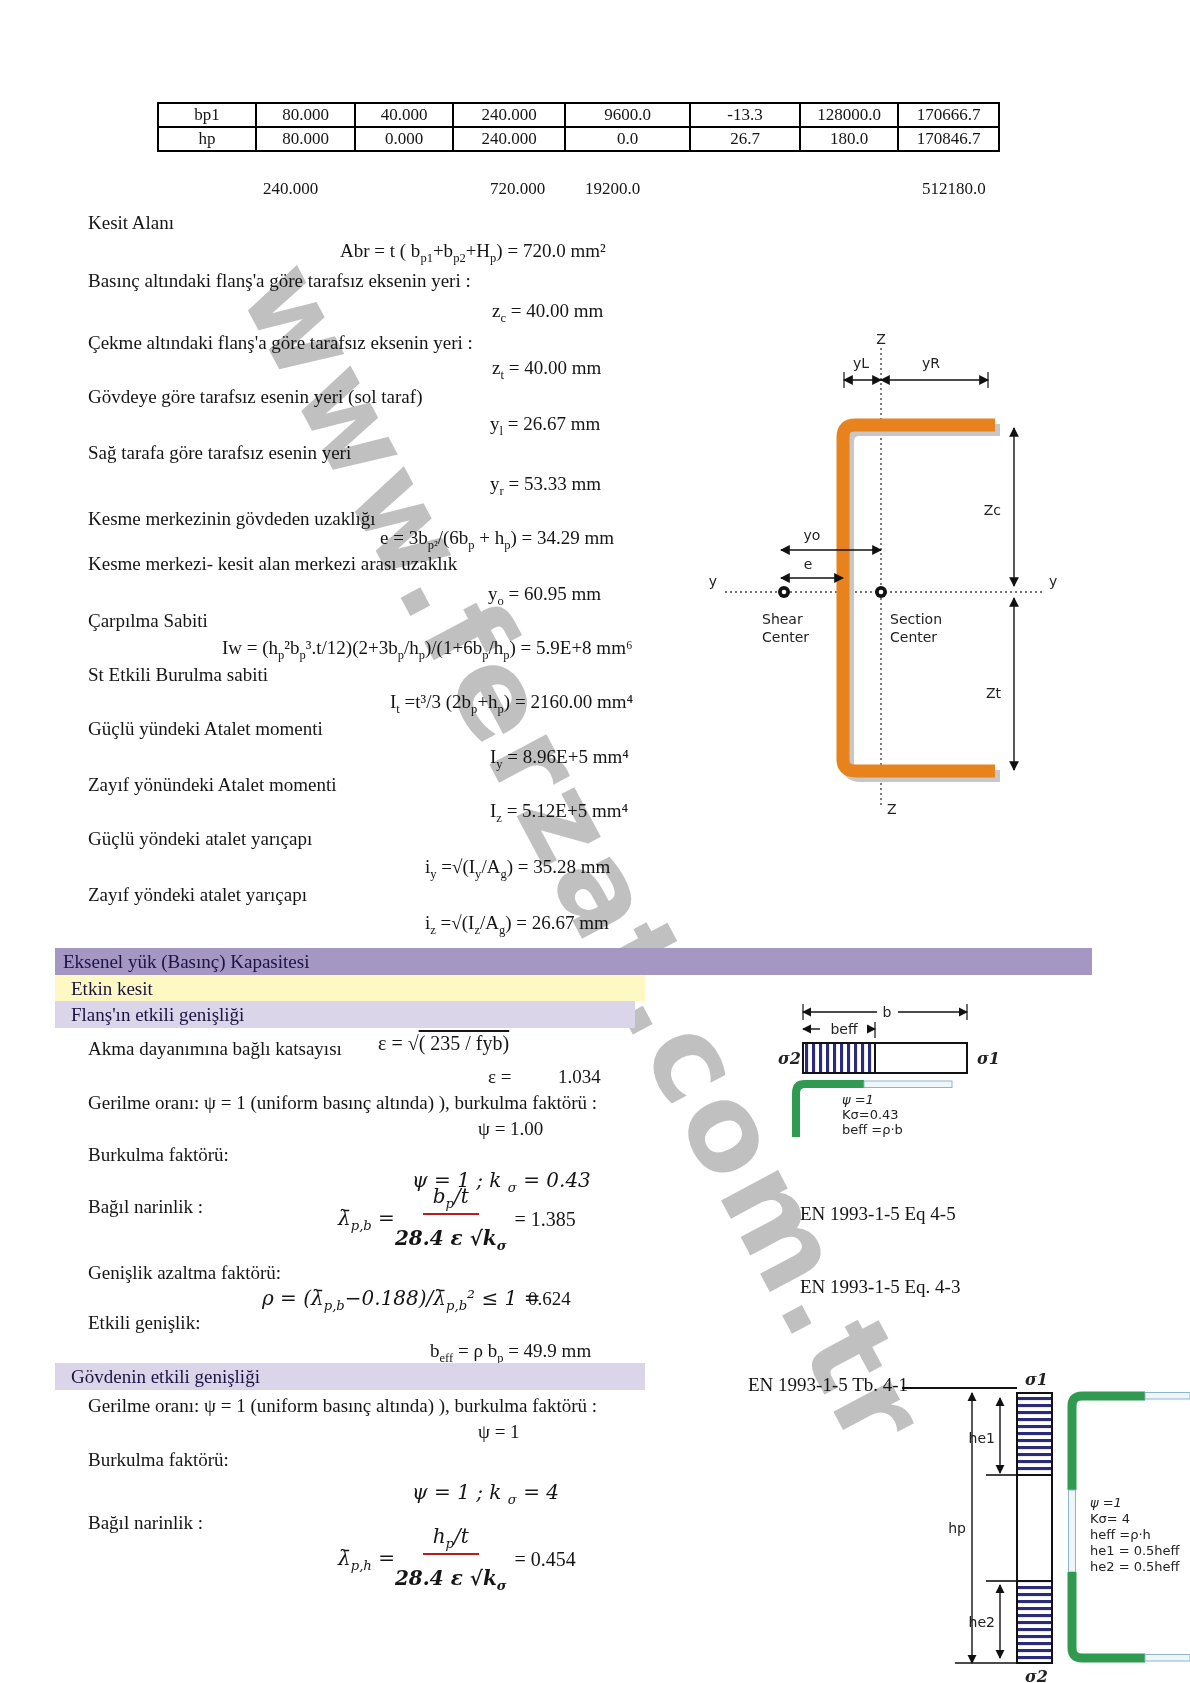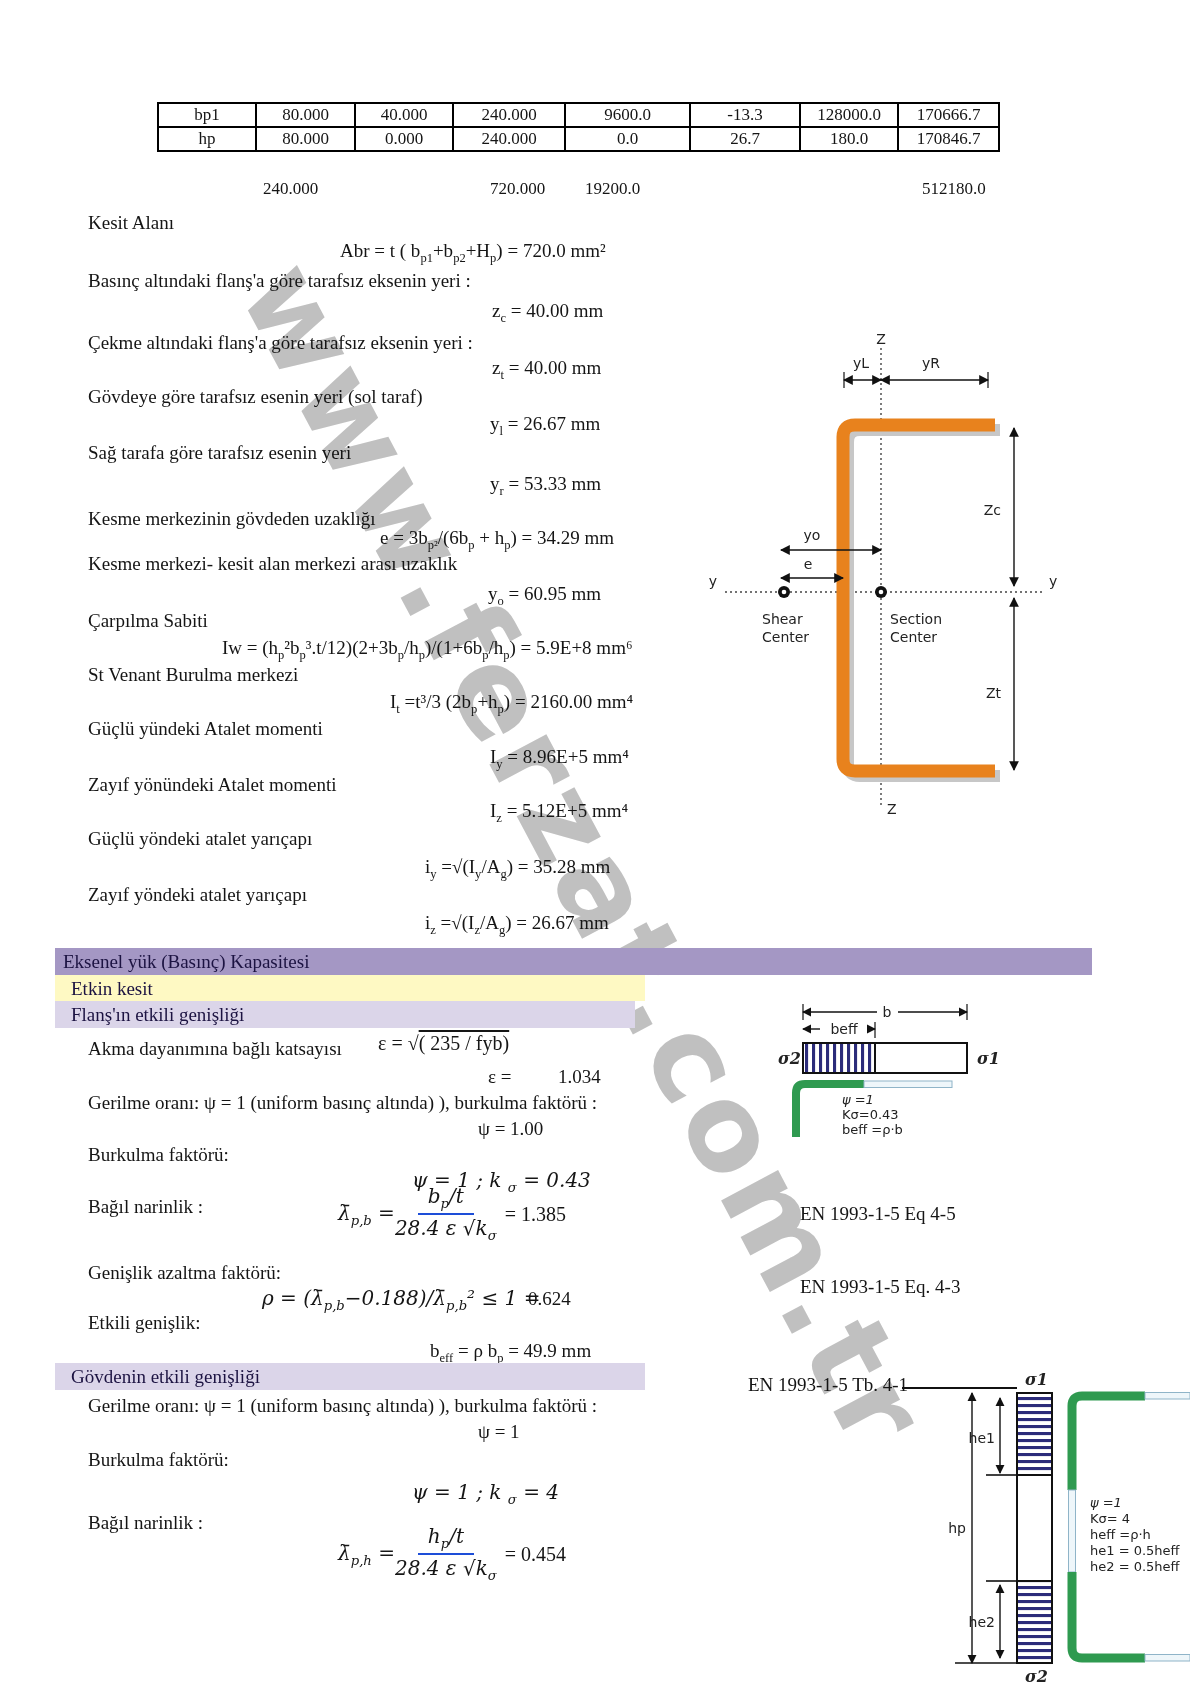--- a/index.html
+++ b/index.html
@@ -13,22 +13,22 @@
   .big { font-size:20px; }
   sub { font-size:66%; }
   .ol { text-decoration:overline; }
   .band { position:absolute; z-index:2; box-sizing:border-box; font-weight:normal; font-size:19px;
           color:#1c1342; line-height:27px; padding-left:8px; white-space:nowrap; }
   table.dt { position:absolute; left:157px; top:102px; z-index:2; border-collapse:collapse;
              font-size:17px; table-layout:fixed; }
   table.dt td { border:2px solid #000; text-align:center; padding:0; height:22px; overflow:hidden; }
   .frac-row { position:absolute; z-index:2; display:flex; align-items:center; font-size:20px; }
   .frac { display:inline-flex; flex-direction:column; align-items:center; line-height:1.15; }
-  .frac .num { padding:0 10px 2px 10px; border-bottom:2px solid #1d4ed8; }
-  .frac .den { padding-top:2px; }
+  .frac .num { padding:0 10px 2px 10px; border-bottom:2px solid #b91c1c; }
+  .frac .den { padding-top:12px;font-weight:bold; }
   svg.fig { position:absolute; z-index:2; overflow:visible; }
   svg.fig text { font-family:"DejaVu Sans",sans-serif; font-size:14px; fill:#222; }
   svg.fig text.sg { font-family:"DejaVu Serif",serif; font-style:italic; font-weight:bold; font-size:16px; }
   svg.fig text.small { font-size:13px; }
 </style>
 </head>
 <body>
 
 <div class="page">
 
@@ -82,21 +82,21 @@
   <div class="t" style="left:88px; top:386px;">Gövdeye göre tarafsız esenin yeri (sol taraf)</div>
   <div class="t" style="left:490px; top:413px;">y<sub>l</sub> =  26.67 mm</div>
   <div class="t" style="left:88px; top:442px;">Sağ tarafa göre tarafsız esenin yeri</div>
   <div class="t" style="left:490px; top:473px;">y<sub>r</sub> =  53.33 mm</div>
   <div class="t" style="left:88px; top:500px;margin-top:8px;">Kesme merkezinin gövdeden uzaklığı</div>
   <div class="t" style="left:380px; top:527px;">e = 3b<sub>p²</sub>/(6b<sub>p</sub> + h<sub>p</sub>) =  34.29 mm</div>
   <div class="t" style="left:88px; top:553px;">Kesme merkezi- kesit alan merkezi arası uzaklık</div>
   <div class="t" style="left:488px; top:583px;">y<sub>o</sub> =  60.95 mm</div>
   <div class="t" style="left:88px; top:610px;">Çarpılma  Sabiti</div>
   <div class="t" style="left:222px; top:637px;">Iw = (h<sub>p</sub>²b<sub>p</sub>³.t/12)(2+3b<sub>p</sub>/h<sub>p</sub>)/(1+6b<sub>p</sub>/h<sub>p</sub>) =  5.9E+8 mm⁶</div>
-  <div class="t" style="left:88px; top:664px;">St Venant Burulma merkezi</div>
+  <div class="t" style="left:88px; top:664px;">St Etkili Burulma sabiti</div>
   <div class="t" style="left:390px; top:691px;">I<sub>t</sub> =t³/3 (2b<sub>p</sub>+h<sub>p</sub>) =  2160.00 mm⁴</div>
   <div class="t" style="left:88px; top:718px;">Güçlü yündeki Atalet momenti</div>
   <div class="t" style="left:490px; top:746px;text-align:center;">I<sub>y</sub> =  8.96E+5 mm⁴</div>
   <div class="t" style="left:88px; top:774px;">Zayıf yönündeki Atalet momenti</div>
   <div class="t" style="left:490px; top:800px;">I<sub>z</sub> =  5.12E+5 mm⁴</div>
   <div class="t" style="left:88px; top:828px;">Güçlü yöndeki atalet yarıçapı</div>
   <div class="t" style="left:425px; top:856px;">i<sub>y</sub> =√(I<sub>y</sub>/A<sub>g</sub>) =  35.28 mm</div>
   <div class="t" style="left:88px; top:884px;">Zayıf yöndeki atalet yarıçapı</div>
   <div class="t" style="left:425px; top:912px;">i<sub>z</sub> =√(I<sub>z</sub>/A<sub>g</sub>) =  26.67 mm</div>
 

